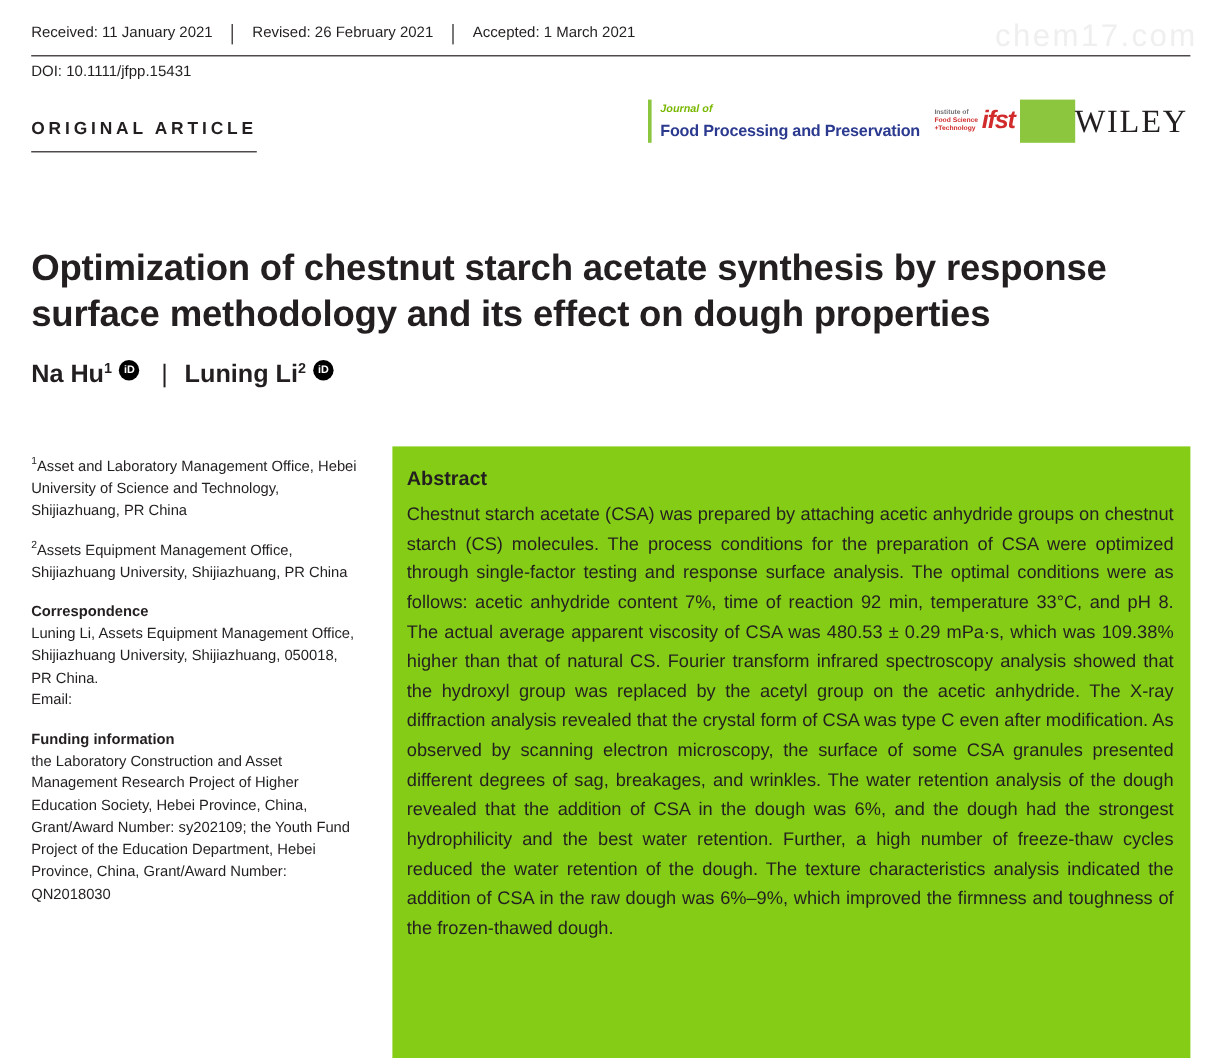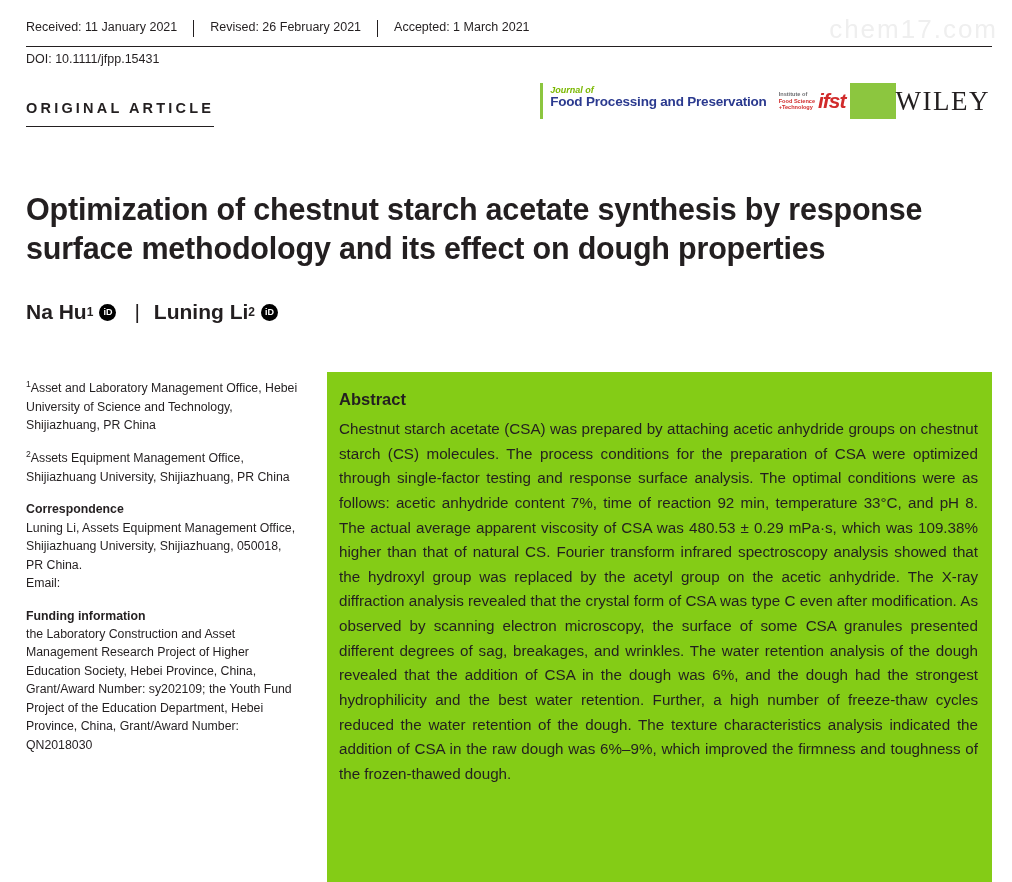--- a/index.html
+++ b/index.html
@@ -92,21 +92,21 @@
     display: flex;
     align-items: stretch;
     height: 36px;
     border-left: 3px solid #8cc63f;
     background: #ffffff;
   }
   .jl-text {
     padding: 3px 8px 3px 7px;
     display: flex;
     flex-direction: column;
-    justify-content: flex-start;
+    justify-content: space-between;
     line-height: 1.05;
   }
   .jl-text .l1 {
     font-size: 9px;
     color: #7ab800;
     font-style: italic;
     font-weight: 700;
   }
   .jl-text .l2 {
     font-size: 13.5px;
@@ -147,36 +147,35 @@
     letter-spacing: 1.5px;
     color: #231f20;
     font-variant: small-caps;
     font-weight: 400;
   }
 
   
   .title {
     position: absolute;
     left: 26px;
-    top: 170px;
+    top: 184px;
     width: 960px;
     font-size: 30.5px;
     font-weight: 700;
     line-height: 1.25;
     color: #231f20;
     letter-spacing: -0.2px;
   }
 
   
   .authors {
     position: absolute;
     left: 26px;
     top: 300px;
     display: flex;
-    align-items: center;
     font-size: 21px;
     font-weight: 700;
     color: #231f20;
   }
   .authors sup { font-size: 12px; font-weight: 700; vertical-align: super; }
   .orcid {
     display: inline-block;
     width: 17px; height: 17px;
     border-radius: 50%;
     background: #000000;

